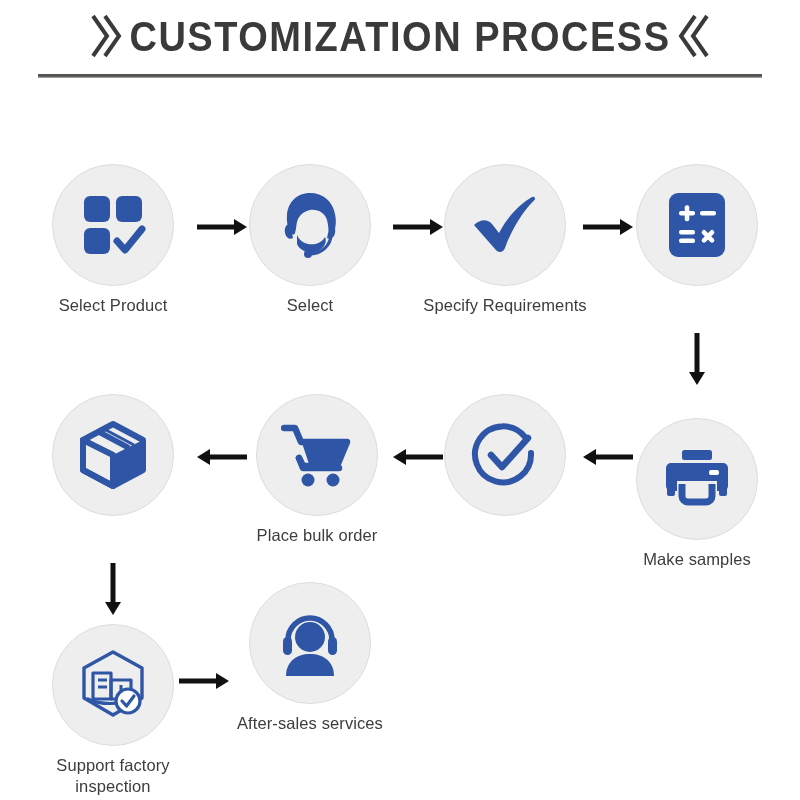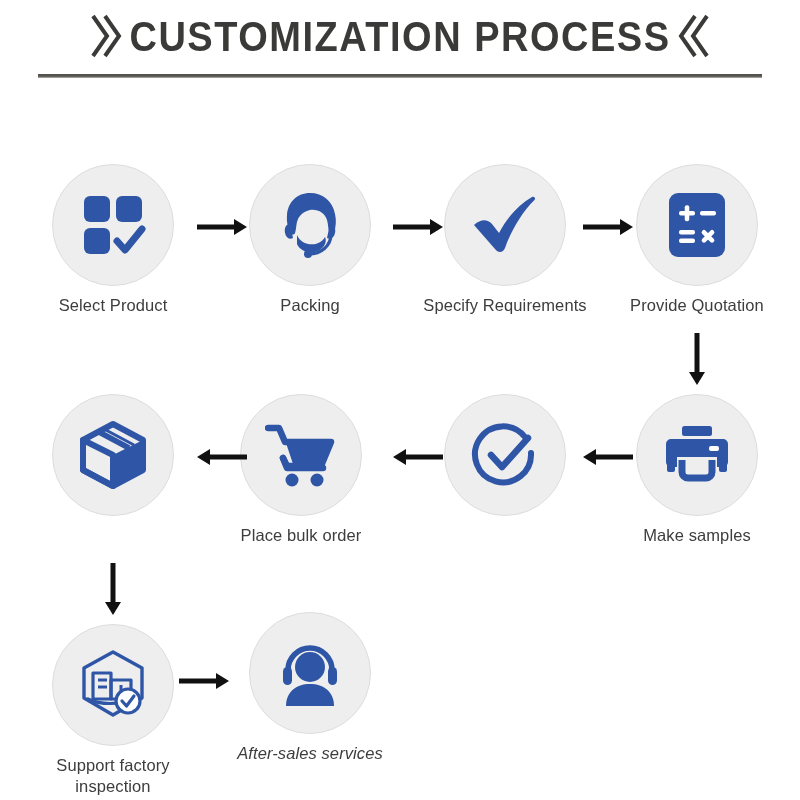--- a/index.html
+++ b/index.html
@@ -165,21 +165,21 @@
           <path d="M17 36 C13 36 11 40 12 45 C13 50 17 52 20 50 Z" fill="#2f56a6"></path>
           <path d="M57 36 C61 36 63 40 62 45 C61 50 57 52 54 50 Z" fill="#2f56a6"></path>
 
           <path d="M24 47 C28 58 46 60 52 49 C54 53 52 58 48 61 C41 67 28 65 24 56 Z" fill="#2f56a6"></path>
 
           <path d="M58 46 C58 58 48 66 36 66" fill="none" stroke="#2f56a6" stroke-width="3.2"></path>
           <circle cx="35" cy="66" r="4" fill="#2f56a6"></circle>
         </svg>
       </span>
     </div>
-    <div class="node-label">Packing</div>
+    <div class="node-label">Select</div>
   </div>
 
   <div class="arrow" style="left:392px; top:216px;">
     <svg width="52" height="22" viewBox="0 0 52 22">
       <line x1="1" y1="11" x2="39" y2="11" stroke="#111111" stroke-width="5"></line>
       <path d="M38 3 L51 11 L38 19 Z" fill="#111111"></path>
     </svg>
   </div>
 
   <div class="node" style="left:420px; top:164px;">
@@ -215,31 +215,30 @@
           <rect x="35" y="21" width="16" height="4.5" rx="2" fill="#ffffff"></rect>
 
           <rect x="14" y="40" width="16" height="4.5" rx="2" fill="#ffffff"></rect>
           <rect x="14" y="48.5" width="16" height="4.5" rx="2" fill="#ffffff"></rect>
 
           <rect x="35" y="44" width="16" height="4.6" rx="2.3" fill="#ffffff" transform="rotate(45 43 46.3)"></rect>
           <rect x="35" y="44" width="16" height="4.6" rx="2.3" fill="#ffffff" transform="rotate(-45 43 46.3)"></rect>
         </svg>
       </span>
     </div>
-    <div class="node-label">Provide Quotation</div>
   </div>
 
   <div class="arrow" style="left:686px; top:332px;">
     <svg width="22" height="54" viewBox="0 0 22 54">
       <line x1="11" y1="1" x2="11" y2="41" stroke="#111111" stroke-width="5"></line>
       <path d="M3 40 L11 53 L19 40 Z" fill="#111111"></path>
     </svg>
   </div>
 
-  <div class="node" style="left:612px; top:394px;">
+  <div class="node" style="left:612px; top:418px;">
     <div class="circle">
       <span>
         <svg width="70" height="62" viewBox="0 0 70 62">
 
           <rect x="20" y="2" width="30" height="10" rx="2.5" fill="#2f56a6"></rect>
 
           <path d="M9 15 h52 a5 5 0 0 1 5 5 v18 a5 5 0 0 1 -5 5 h-6 v-10 h-40 v10 h-6 a5 5 0 0 1 -5 -5 v-18 a5 5 0 0 1 5 -5 Z" fill="#2f56a6"></path>
 
           <rect x="5" y="38" width="8" height="10" rx="2" fill="#2f56a6"></rect>
           <rect x="57" y="38" width="8" height="10" rx="2" fill="#2f56a6"></rect>
@@ -271,21 +270,21 @@
     </div>
   </div>
 
   <div class="arrow" style="left:392px; top:446px;">
     <svg width="52" height="22" viewBox="0 0 52 22">
       <line x1="13" y1="11" x2="51" y2="11" stroke="#111111" stroke-width="5"></line>
       <path d="M14 3 L1 11 L14 19 Z" fill="#111111"></path>
     </svg>
   </div>
 
-  <div class="node" style="left:216px; top:394px;">
+  <div class="node" style="left:232px; top:394px;">
     <div class="circle">
       <span>
         <svg width="72" height="66" viewBox="0 0 72 66">
 
           <path d="M3 6 L14 6 L20 20 L66 20 L56 44 L22 44 L18 36" fill="none" stroke="#2f56a6" stroke-width="6.5" stroke-linecap="round" stroke-linejoin="round"></path>
           <path d="M21 21 L65 21 L56 42 L28 42 Z" fill="#2f56a6"></path>
           <path d="M18 36 L22 46 L58 46" fill="none" stroke="#2f56a6" stroke-width="6.5" stroke-linecap="round" stroke-linejoin="round"></path>
           <circle cx="27" cy="58" r="6.5" fill="#2f56a6"></circle>
           <circle cx="52" cy="58" r="6.5" fill="#2f56a6"></circle>
         </svg>
@@ -351,21 +350,21 @@
 inspection</div>
   </div>
 
   <div class="arrow" style="left:178px; top:670px;">
     <svg width="52" height="22" viewBox="0 0 52 22">
       <line x1="1" y1="11" x2="39" y2="11" stroke="#111111" stroke-width="5"></line>
       <path d="M38 3 L51 11 L38 19 Z" fill="#111111"></path>
     </svg>
   </div>
 
-  <div class="node" style="left:225px; top:612px;font-style:italic;">
+  <div class="node" style="left:225px; top:582px;">
     <div class="circle">
       <span>
         <svg width="72" height="66" viewBox="0 0 72 66">
 
           <path d="M14 30 A22 22 0 0 1 58 30" fill="none" stroke="#2f56a6" stroke-width="5.5" stroke-linecap="round"></path>
 
           <rect x="9" y="27" width="9" height="18" rx="4.5" fill="#2f56a6"></rect>
           <rect x="54" y="27" width="9" height="18" rx="4.5" fill="#2f56a6"></rect>
 
           <circle cx="36" cy="27" r="15" fill="#2f56a6"></circle>

